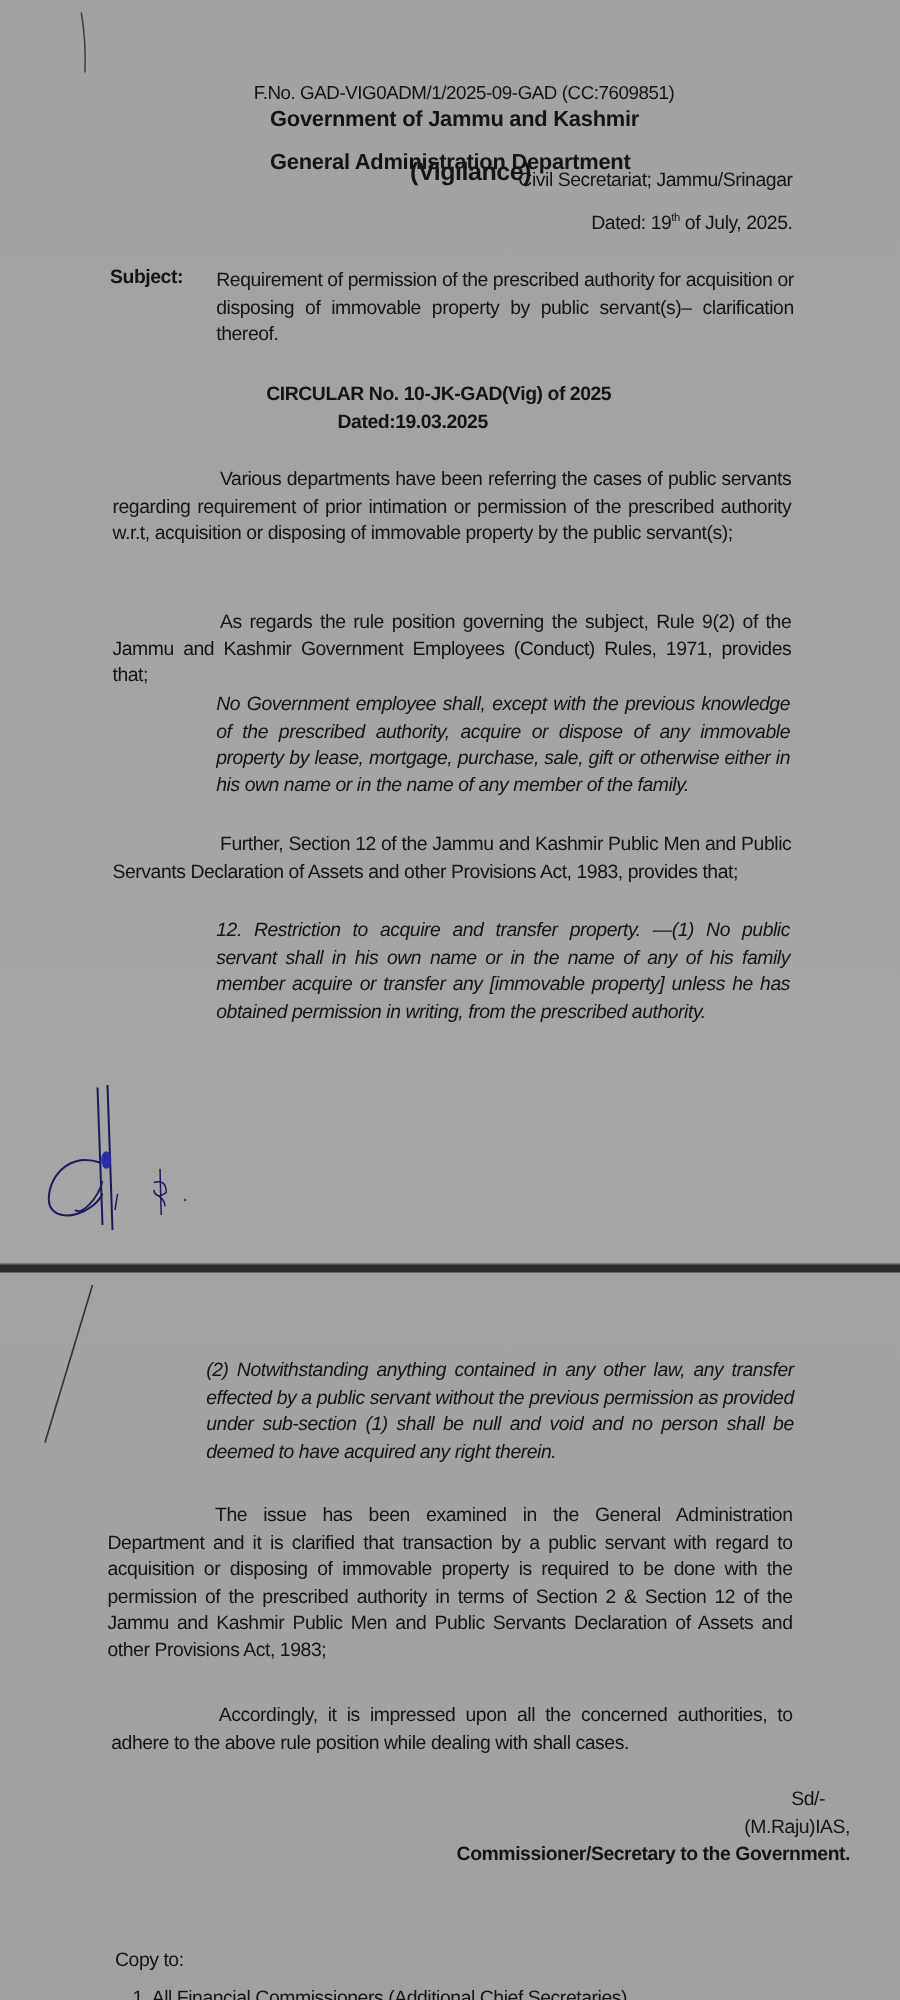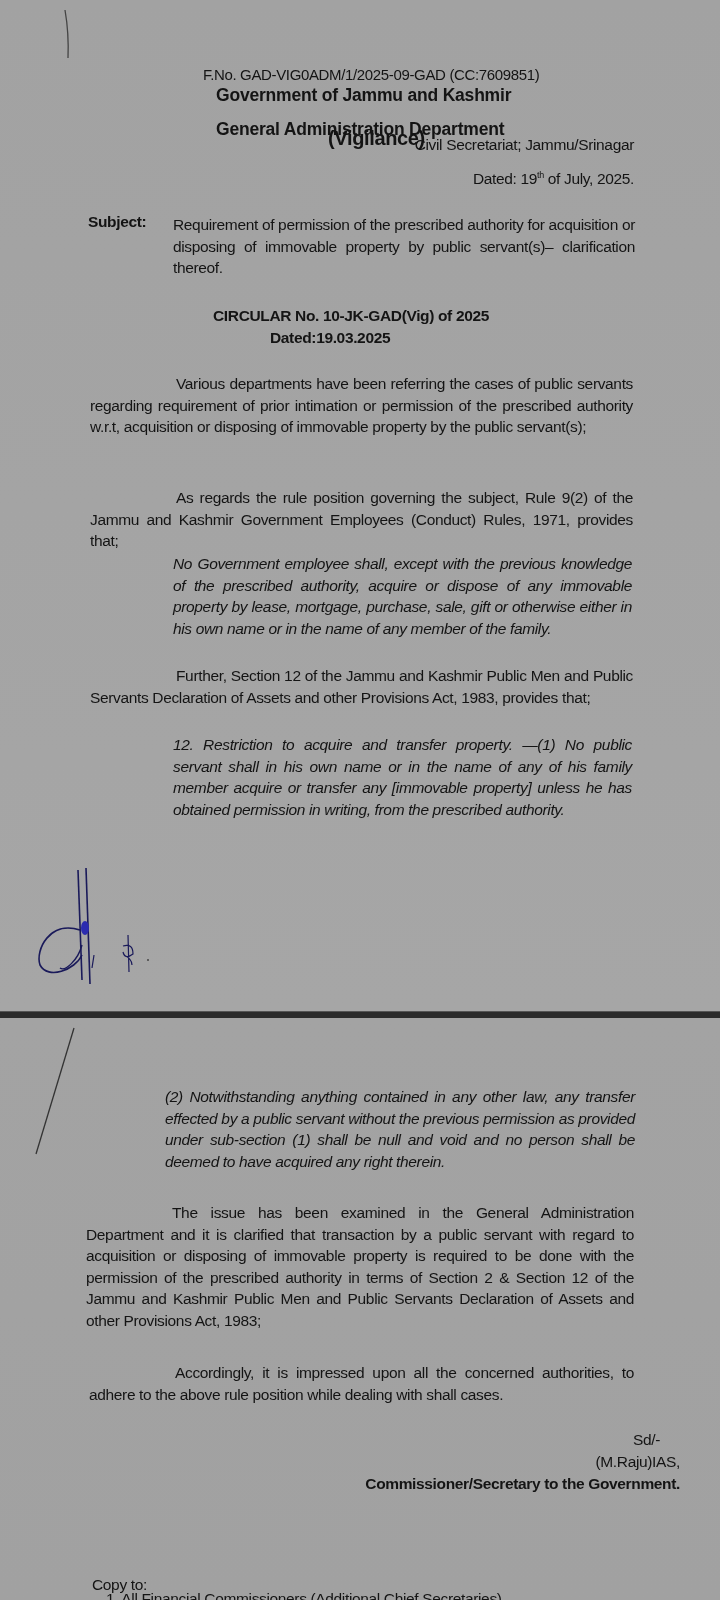--- a/index.html
+++ b/index.html
@@ -73,15 +73,15 @@
   </svg>
 
   <div class="abs t i just" style="left:165px;top:68px;width:470px;">(2) Notwithstanding anything contained in any other law, any transfer effected by a public servant without the previous permission as provided under sub-section (1) shall be null and void and no person shall be deemed to have acquired any right therein.</div>
   <div class="abs t just indent" style="left:86px;top:184px;width:548px;">The issue has been examined in the General Administration Department and it is clarified that transaction by a public servant with regard to acquisition or disposing of immovable property is required to be done with the permission of the prescribed authority in terms of Section 2 &amp; Section 12 of the Jammu and Kashmir Public Men and Public Servants Declaration of Assets and other Provisions Act, 1983;</div>
   <div class="abs t just indent" style="left:89px;top:344px;width:545px;">Accordingly, it is impressed upon all the concerned authorities, to adhere to the above rule position while dealing with shall cases.</div>
 
   <div class="abs t" style="right:106px;top:411px;">Sd/-</div>
   <div class="abs t" style="right:86px;top:433px;">(M.Raju)IAS,</div>
   <div class="abs t b" style="right:86px;top:455px;font-size:15.5px;">Commissioner/Secretary to the Government.</div>
 
-  <div class="abs t" style="left:92px;top:556px;">Copy to:</div>
+  <div class="abs t" style="left:92px;top:540px;">Copy to:</div>
   <div class="abs t" style="left:106px;top:570px;">1.  All Financial Commissioners (Additional Chief Secretaries)</div>
 </div>
 
 </body></html>

